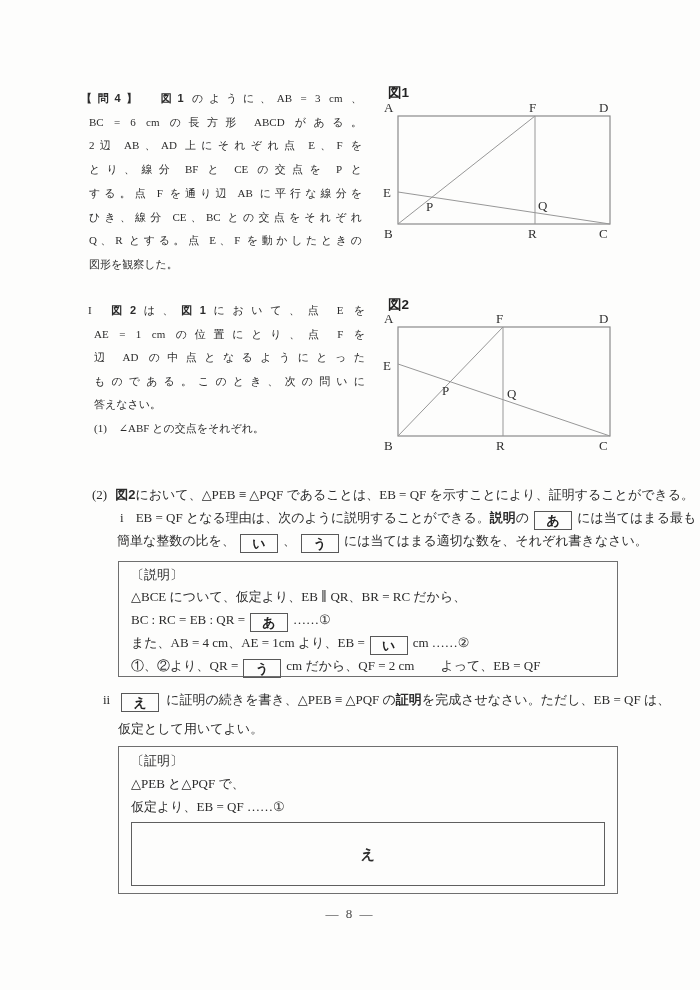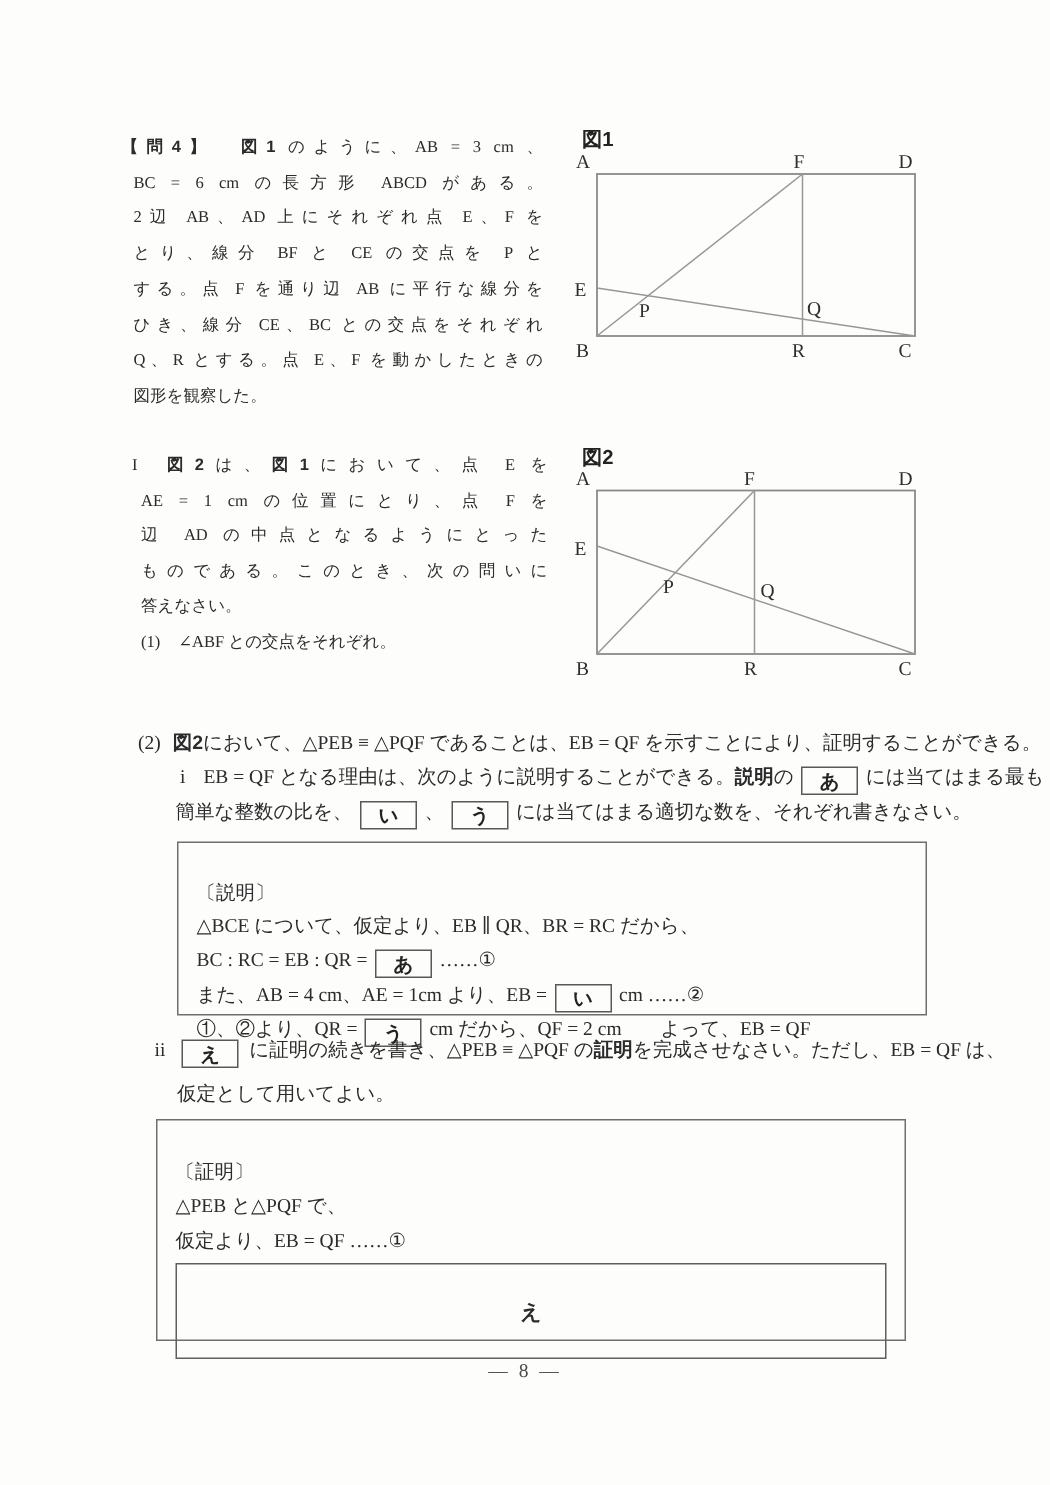--- a/index.html
+++ b/index.html
@@ -23,21 +23,21 @@
   .nowrap { white-space: nowrap; }
   .kbox {
     display: inline-block; min-width: 38px; padding: 0 3px;
     border: 1.4px solid #585858; text-align: center;
     font-family: "Liberation Sans", "DejaVu Sans", sans-serif;
     font-weight: 700; font-size: 13px; line-height: 17px;
     margin: 0 5px; vertical-align: -3px; color: #222;
   }
   .obox {
     position: absolute; border: 1.3px solid #6f6f6f;
-    font-size: 13px; line-height: 22.4px; padding: 22px 12px;
+    font-size: 13px; line-height: 22.4px; padding: 2px 12px;
     background: #fdfdfc;
   }
   .ebox {
     border: 1.5px solid #5f5f5f; height: 64px; margin-top: 4px;
     display: flex; align-items: center; justify-content: center;
   }
   .ebox span {
     font-family: "Liberation Sans", "DejaVu Sans", sans-serif;
     font-weight: 700; font-size: 14px;
   }
@@ -120,21 +120,21 @@
     <div>〔説明〕</div>
     <div class="nowrap">△BCE について、仮定より、EB ∥ QR、BR = RC だから、</div>
     <div class="nowrap"><span>BC : RC = EB : QR =</span><span class="kbox">あ</span><span>……①</span></div>
     <div class="nowrap"><span>また、AB = 4 cm、AE = 1cm より、EB =</span><span class="kbox">い</span><span>cm ……②</span></div>
     <div class="nowrap"><span>①、②より、QR =</span><span class="kbox">う</span><span>cm だから、QF = 2 cm</span><span class="widegap"></span><span>よって、EB = QF</span></div>
   </div>
 
   <div class="abs small nowrap" style="left:103px; top:691px;"><span>ii</span><span class="kbox" style="margin-left:11px; margin-right:7px;">え</span><span>に証明の続きを書き、△PEB ≡ △PQF の</span><span class="em">証明</span><span>を完成させなさい。ただし、EB = QF は、</span></div>
   <div class="abs small nowrap" style="left:118px; top:720px;">仮定として用いてよい。</div>
 
-  <div class="obox" style="left:104px; top:746px; width:500px; height:148px; line-height:23px;">
+  <div class="obox" style="left:118px; top:746px; width:500px; height:148px; line-height:23px;">
     <div>〔証明〕</div>
     <div class="nowrap">△PEB と△PQF で、</div>
     <div class="nowrap">仮定より、EB = QF ……①</div>
     <div class="ebox">
         <span>え</span>
       </div>
   </div>
 
   <div class="abs footer">— 8 —</div>
 

